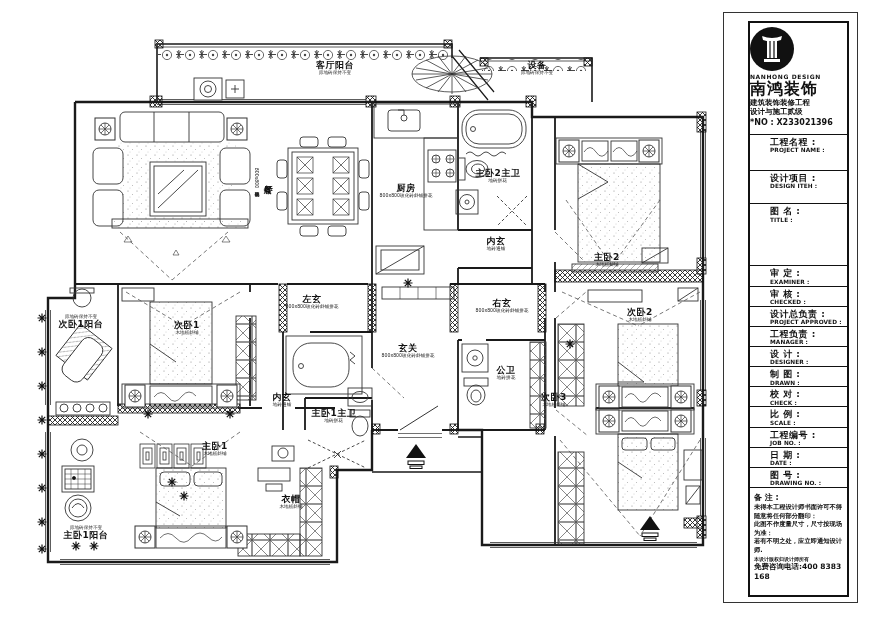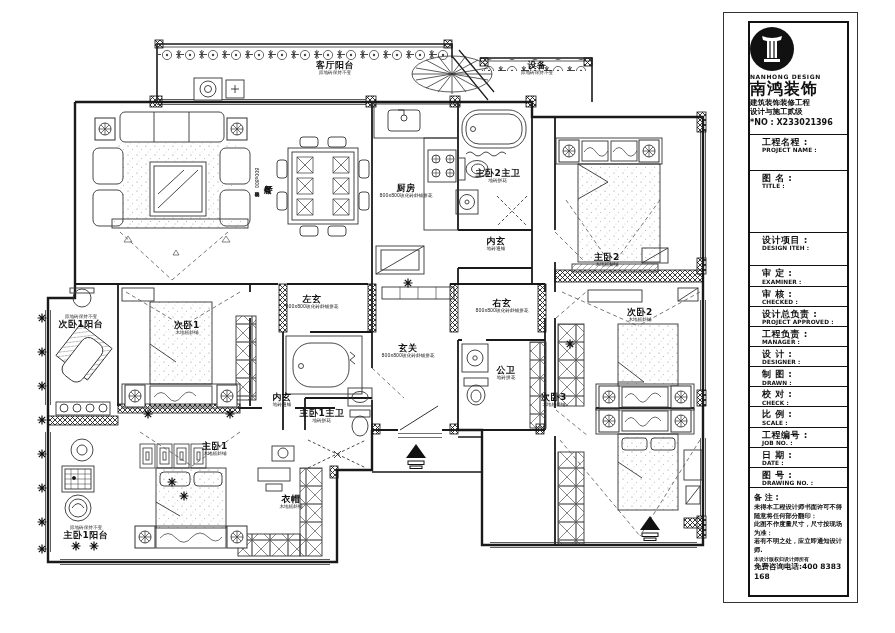--- a/index.html
+++ b/index.html
@@ -18,21 +18,21 @@
   .vert .rsub{transform-origin:0 50%}
   
   .frame-right{position:absolute;left:723px;top:12px;width:133px;height:589px;border:1px solid #333;background:#fff}
   .tblock{position:absolute;left:24px;top:8px;width:97px;height:572px;border:2px solid #111;display:flex;flex-direction:column;background:#fff}
   .brand{height:112px;display:flex;flex-direction:column;align-items:flex-start;justify-content:flex-start;padding-top:4px}
   .logo{width:44px;height:44px;border-radius:50%;background:#111;display:flex;align-items:center;justify-content:center}
   .brand-en{font-size:6px;font-weight:700;letter-spacing:.6px;margin-top:2px}
   .brand-cn{font-size:16px;font-weight:700;letter-spacing:1px;line-height:1.1}
   .cert{font-size:7.5px;font-weight:700;line-height:1.25}
   .certno{font-size:8px;font-weight:700;margin-top:2px}
-  .tb-row{border-top:1.6px solid #111;padding:2px 4px 0 12px;box-sizing:border-box;overflow:hidden}
+  .tb-row{border-top:1.6px solid #111;padding:2px 4px 0 20px;box-sizing:border-box;overflow:hidden}
   .tb-row .cn{font-size:9px;font-weight:700;letter-spacing:.5px;line-height:1.15}
   .tb-row .en{font-size:5.8px;font-weight:700;letter-spacing:.1px;line-height:1.2}
   .h38{height:38px}.h35{height:35px}.h65{height:65px}.h21{height:21px}
   .notes{flex:1;display:flex;flex-direction:column;padding:4px 4px 14px 4px;border-top:1.6px solid #111;box-sizing:border-box}
   .notes .nt{font-size:8px;font-weight:700}
   .notes .nl{font-size:6.3px;font-weight:700;line-height:1.35}
   .notes .fine{font-size:5px;font-weight:700;margin-top:2px}
   .notes .hot{margin-top:auto;font-size:7.5px;font-weight:700}
 </style>
 </head>
@@ -462,21 +462,21 @@
         <span class="rsub">原地砖保持不变</span>
       </div>
     <div class="rlabel" style="left:215px;top:451px">
         <span class="rname">主卧1</span>
         <span class="rsub">木地板斜铺</span>
       </div>
     <div class="rlabel" style="left:282px;top:402px">
         <span class="rname">内玄</span>
         <span class="rsub">地砖通铺</span>
       </div>
-    <div class="rlabel" style="left:322px;top:418px">
+    <div class="rlabel" style="left:334px;top:418px">
         <span class="rname">主卧1主卫</span>
         <span class="rsub">地砖拼花</span>
       </div>
     <div class="rlabel" style="left:291px;top:504px">
         <span class="rname">衣帽</span>
         <span class="rsub">木地板斜铺</span>
       </div>
     <div class="rlabel sub-top" style="left:86px;top:531px">
         <span class="rname">主卧1阳台</span>
         <span class="rsub">原地砖保持不变</span>
@@ -507,27 +507,27 @@
         <div class="brand-cn">南鸿装饰</div>
         <div class="cert">建筑装饰装修工程</div>
         <div class="cert">设计与施工贰级</div>
         <div class="certno">*NO : X233021396</div>
       </div>
 
       <div class="tb-row h38">
           <div class="cn">工程名程 :</div>
           <div class="en">PROJECT NAME :</div>
         </div>
+      <div class="tb-row h35">
+          <div class="cn">设计项目 :</div>
+          <div class="en">DESIGN ITEH :</div>
+        </div>
       <div class="tb-row h65">
           <div class="cn">图 名 :</div>
           <div class="en">TITLE :</div>
-        </div>
-      <div class="tb-row h35">
-          <div class="cn">设计项目 :</div>
-          <div class="en">DESIGN ITEH :</div>
         </div>
       <div class="tb-row h21">
           <div class="cn">审 定 :</div>
           <div class="en">EXAMINER :</div>
         </div>
       <div class="tb-row h21">
           <div class="cn">审 核 :</div>
           <div class="en">CHECKED :</div>
         </div>
       <div class="tb-row h21">

